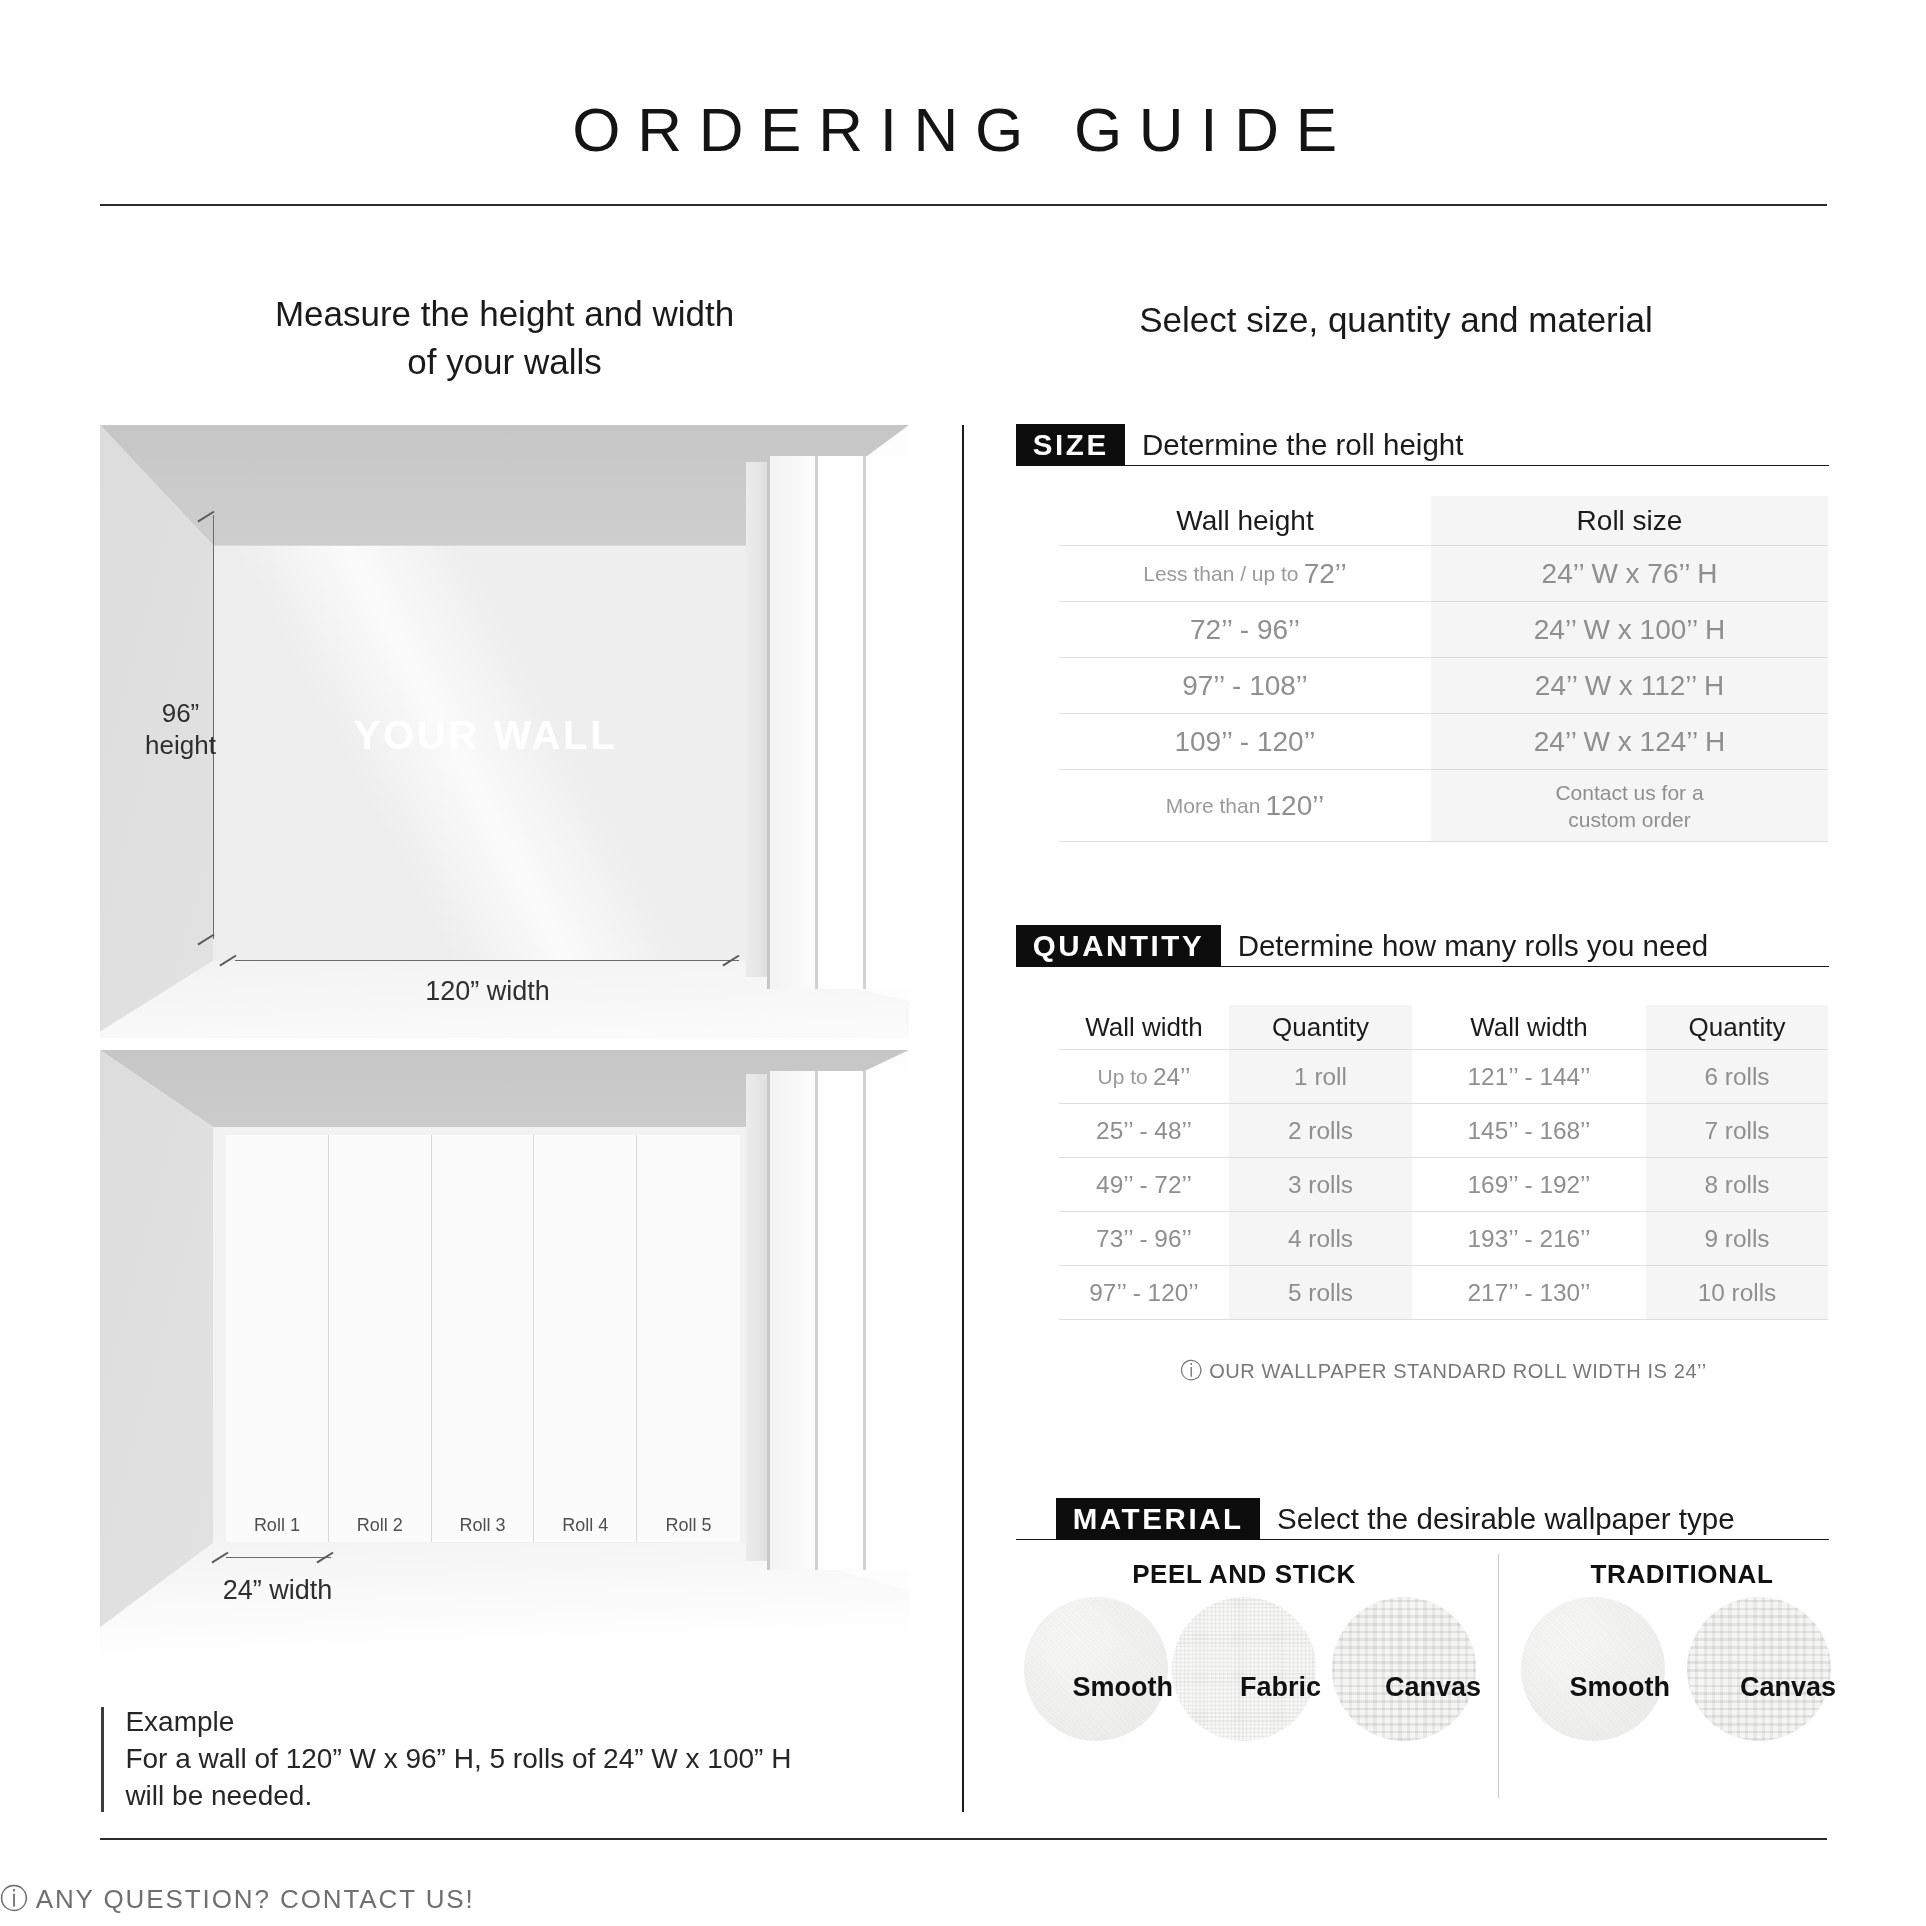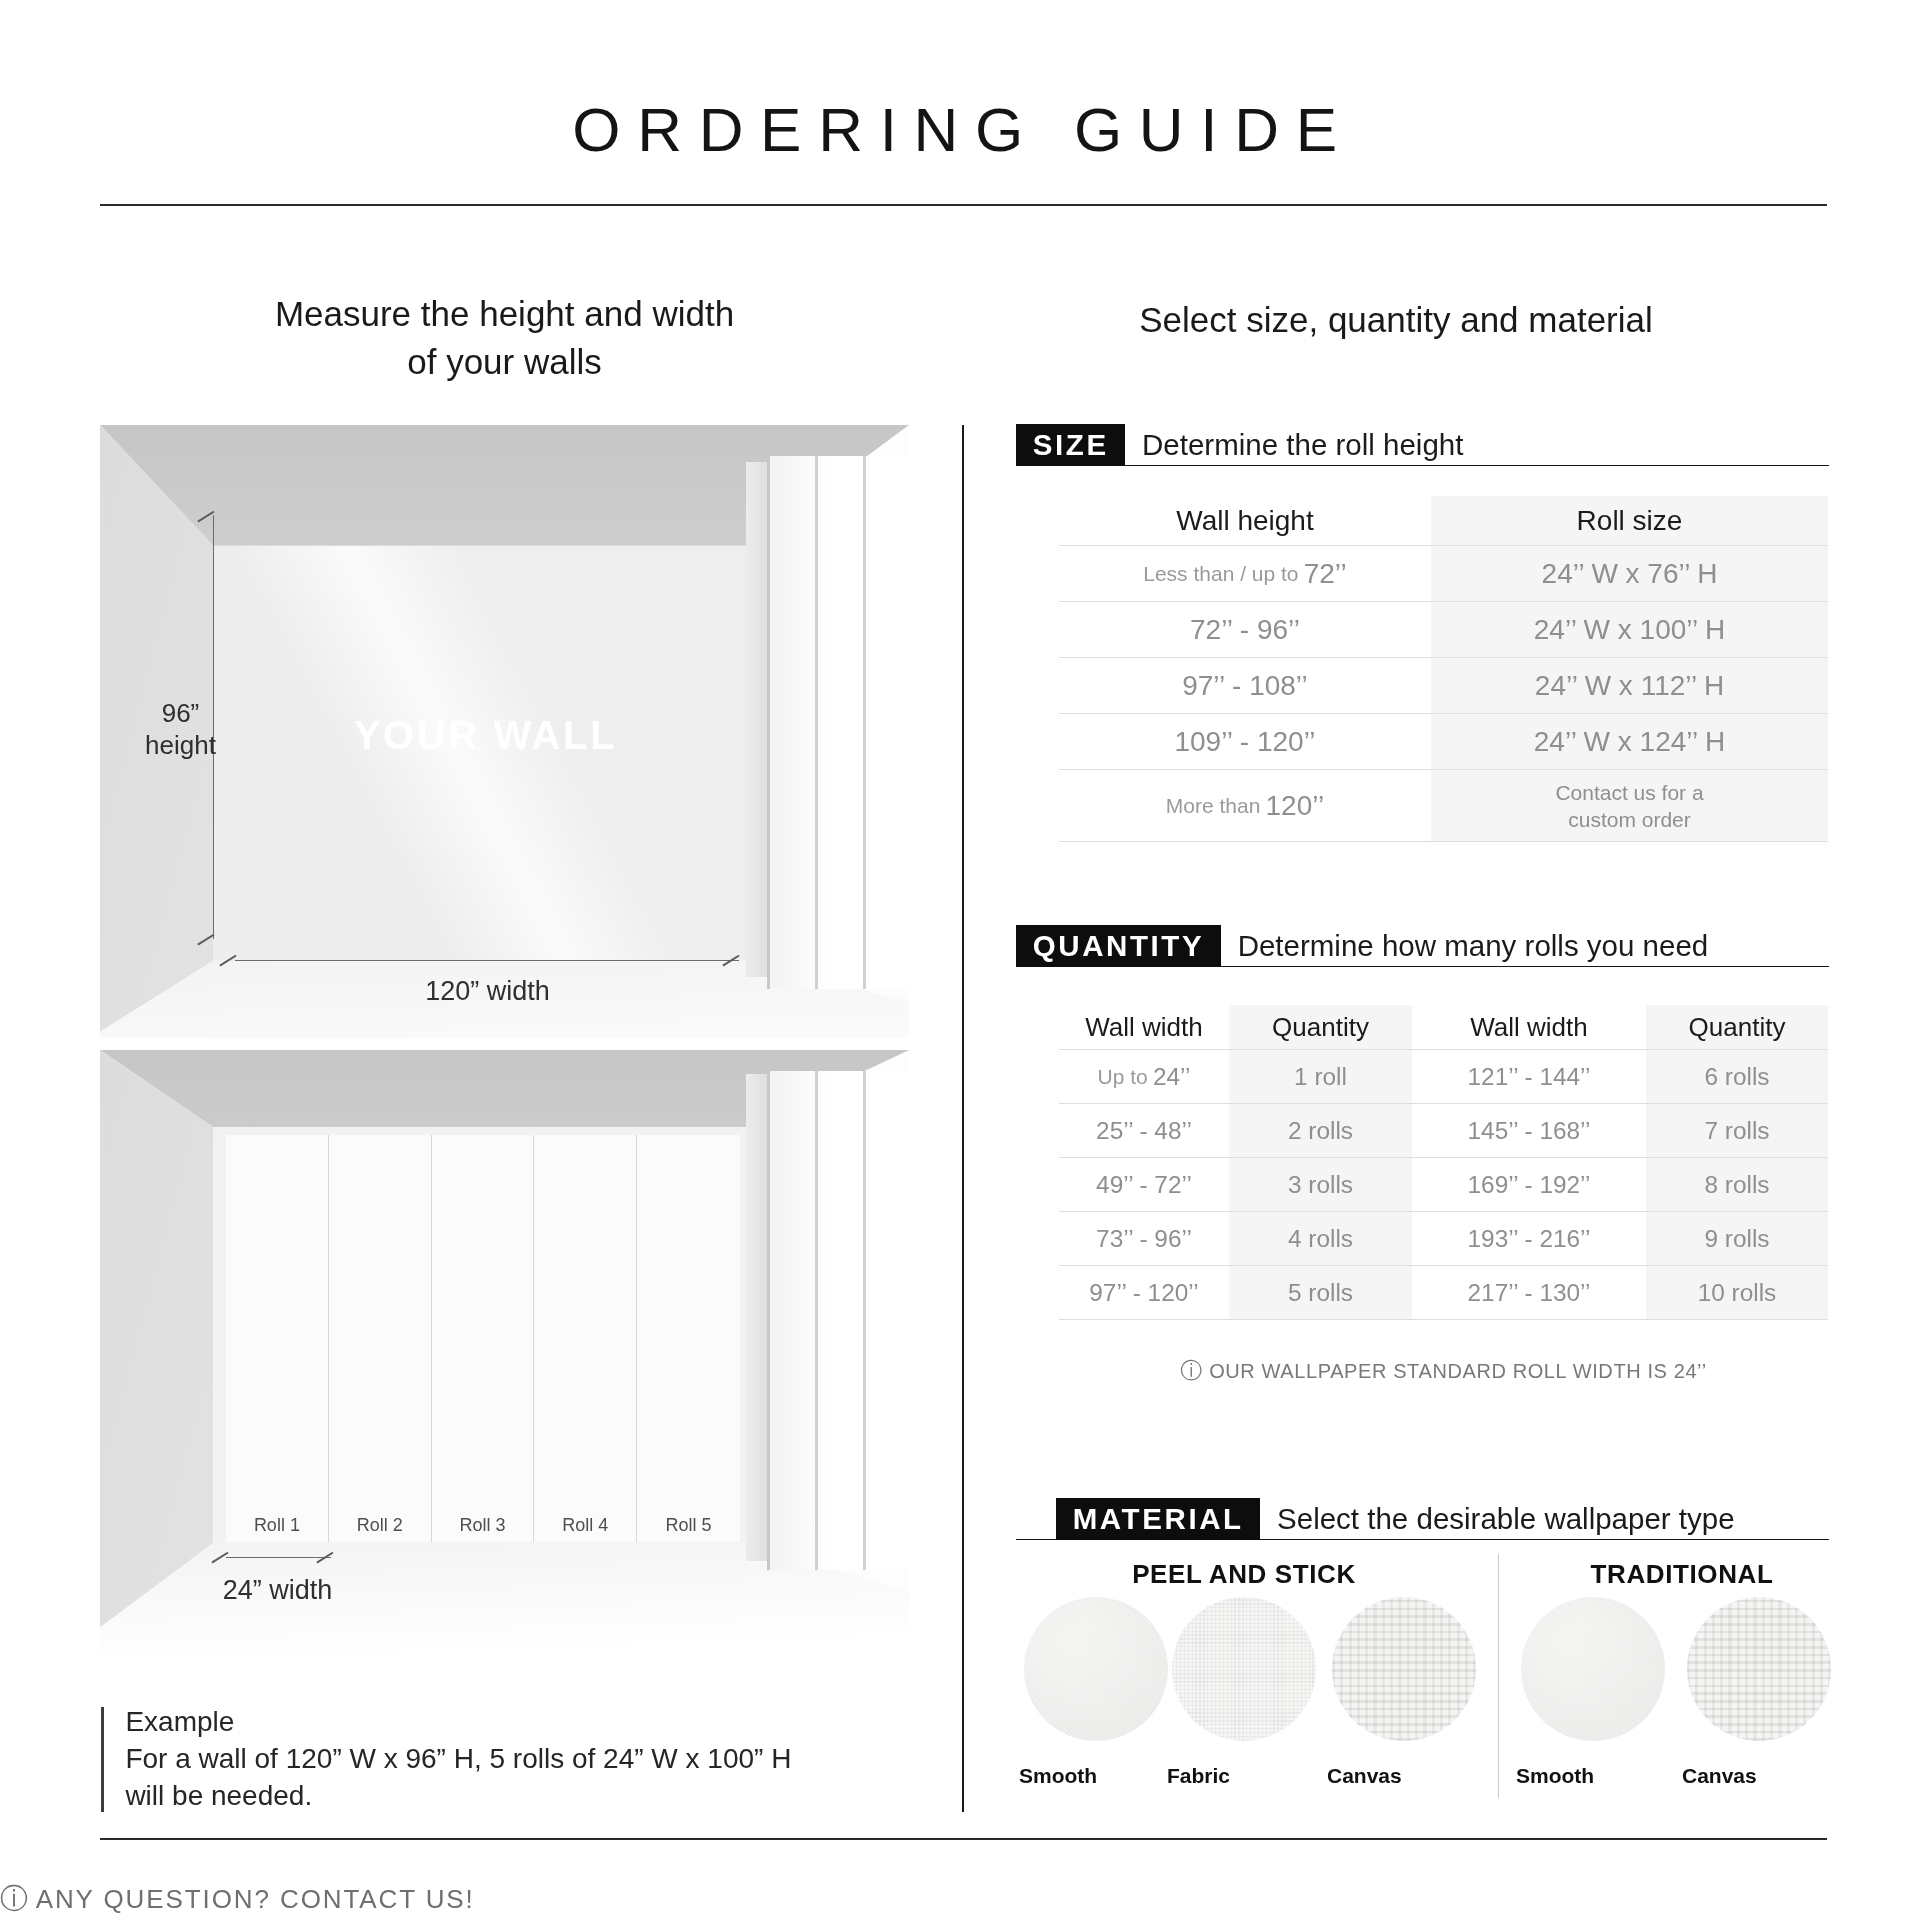--- a/index.html
+++ b/index.html
@@ -128,22 +128,22 @@
       repeating-linear-gradient(45deg, rgba(0,0,0,0.018) 0 1.3px, rgba(255,255,255,0) 1.3px 3.2px),
       radial-gradient(circle at 35% 30%, #f7f7f6, #eeeeec 75%); }
   .swatch.fabric { background:
       repeating-linear-gradient(0deg, rgba(0,0,0,0.045) 0 1.3px, rgba(255,255,255,0) 1.3px 3.9px),
       repeating-linear-gradient(90deg, rgba(0,0,0,0.04) 0 1.3px, rgba(255,255,255,0) 1.3px 3.9px), #f6f6f5; }
   .swatch.canvas { background:
       repeating-linear-gradient(0deg, rgba(0,0,0,0.075) 0 2.6px, rgba(255,255,255,0) 2.6px 7.7px),
       repeating-linear-gradient(90deg, rgba(0,0,0,0.055) 0 3.2px, rgba(255,255,255,0) 3.2px 8.3px), #f5f5f3; }
   #sw1 { left:1024px; } #sw2 { left:1172px; } #sw3 { left:1332px; }
   #sw4 { left:1521px; } #sw5 { left:1687px; }
-  .swatch-label { position:absolute; top:1764px; width:154px; text-align:left;
-    font-size:21px; font-weight:600; color:#111; }
+  .swatch-label { position:absolute; top:1672px; width:154px; text-align:right;
+    font-size:27px; font-weight:600; color:#111; }
   #swl1 { left:1019px; } #swl2 { left:1167px; } #swl3 { left:1327px; }
   #swl4 { left:1516px; } #swl5 { left:1682px; }
 
   
   .footer-note { position:absolute; left:0; top:1880px; width:1926px; text-align:left;
     font-size:26px; letter-spacing:1.9px; color:#6f6f6f; }
   .footer-note .i-icon { font-size:28px; margin-right:7.7px; letter-spacing:0; }
 </style>
 </head>
 <body>

